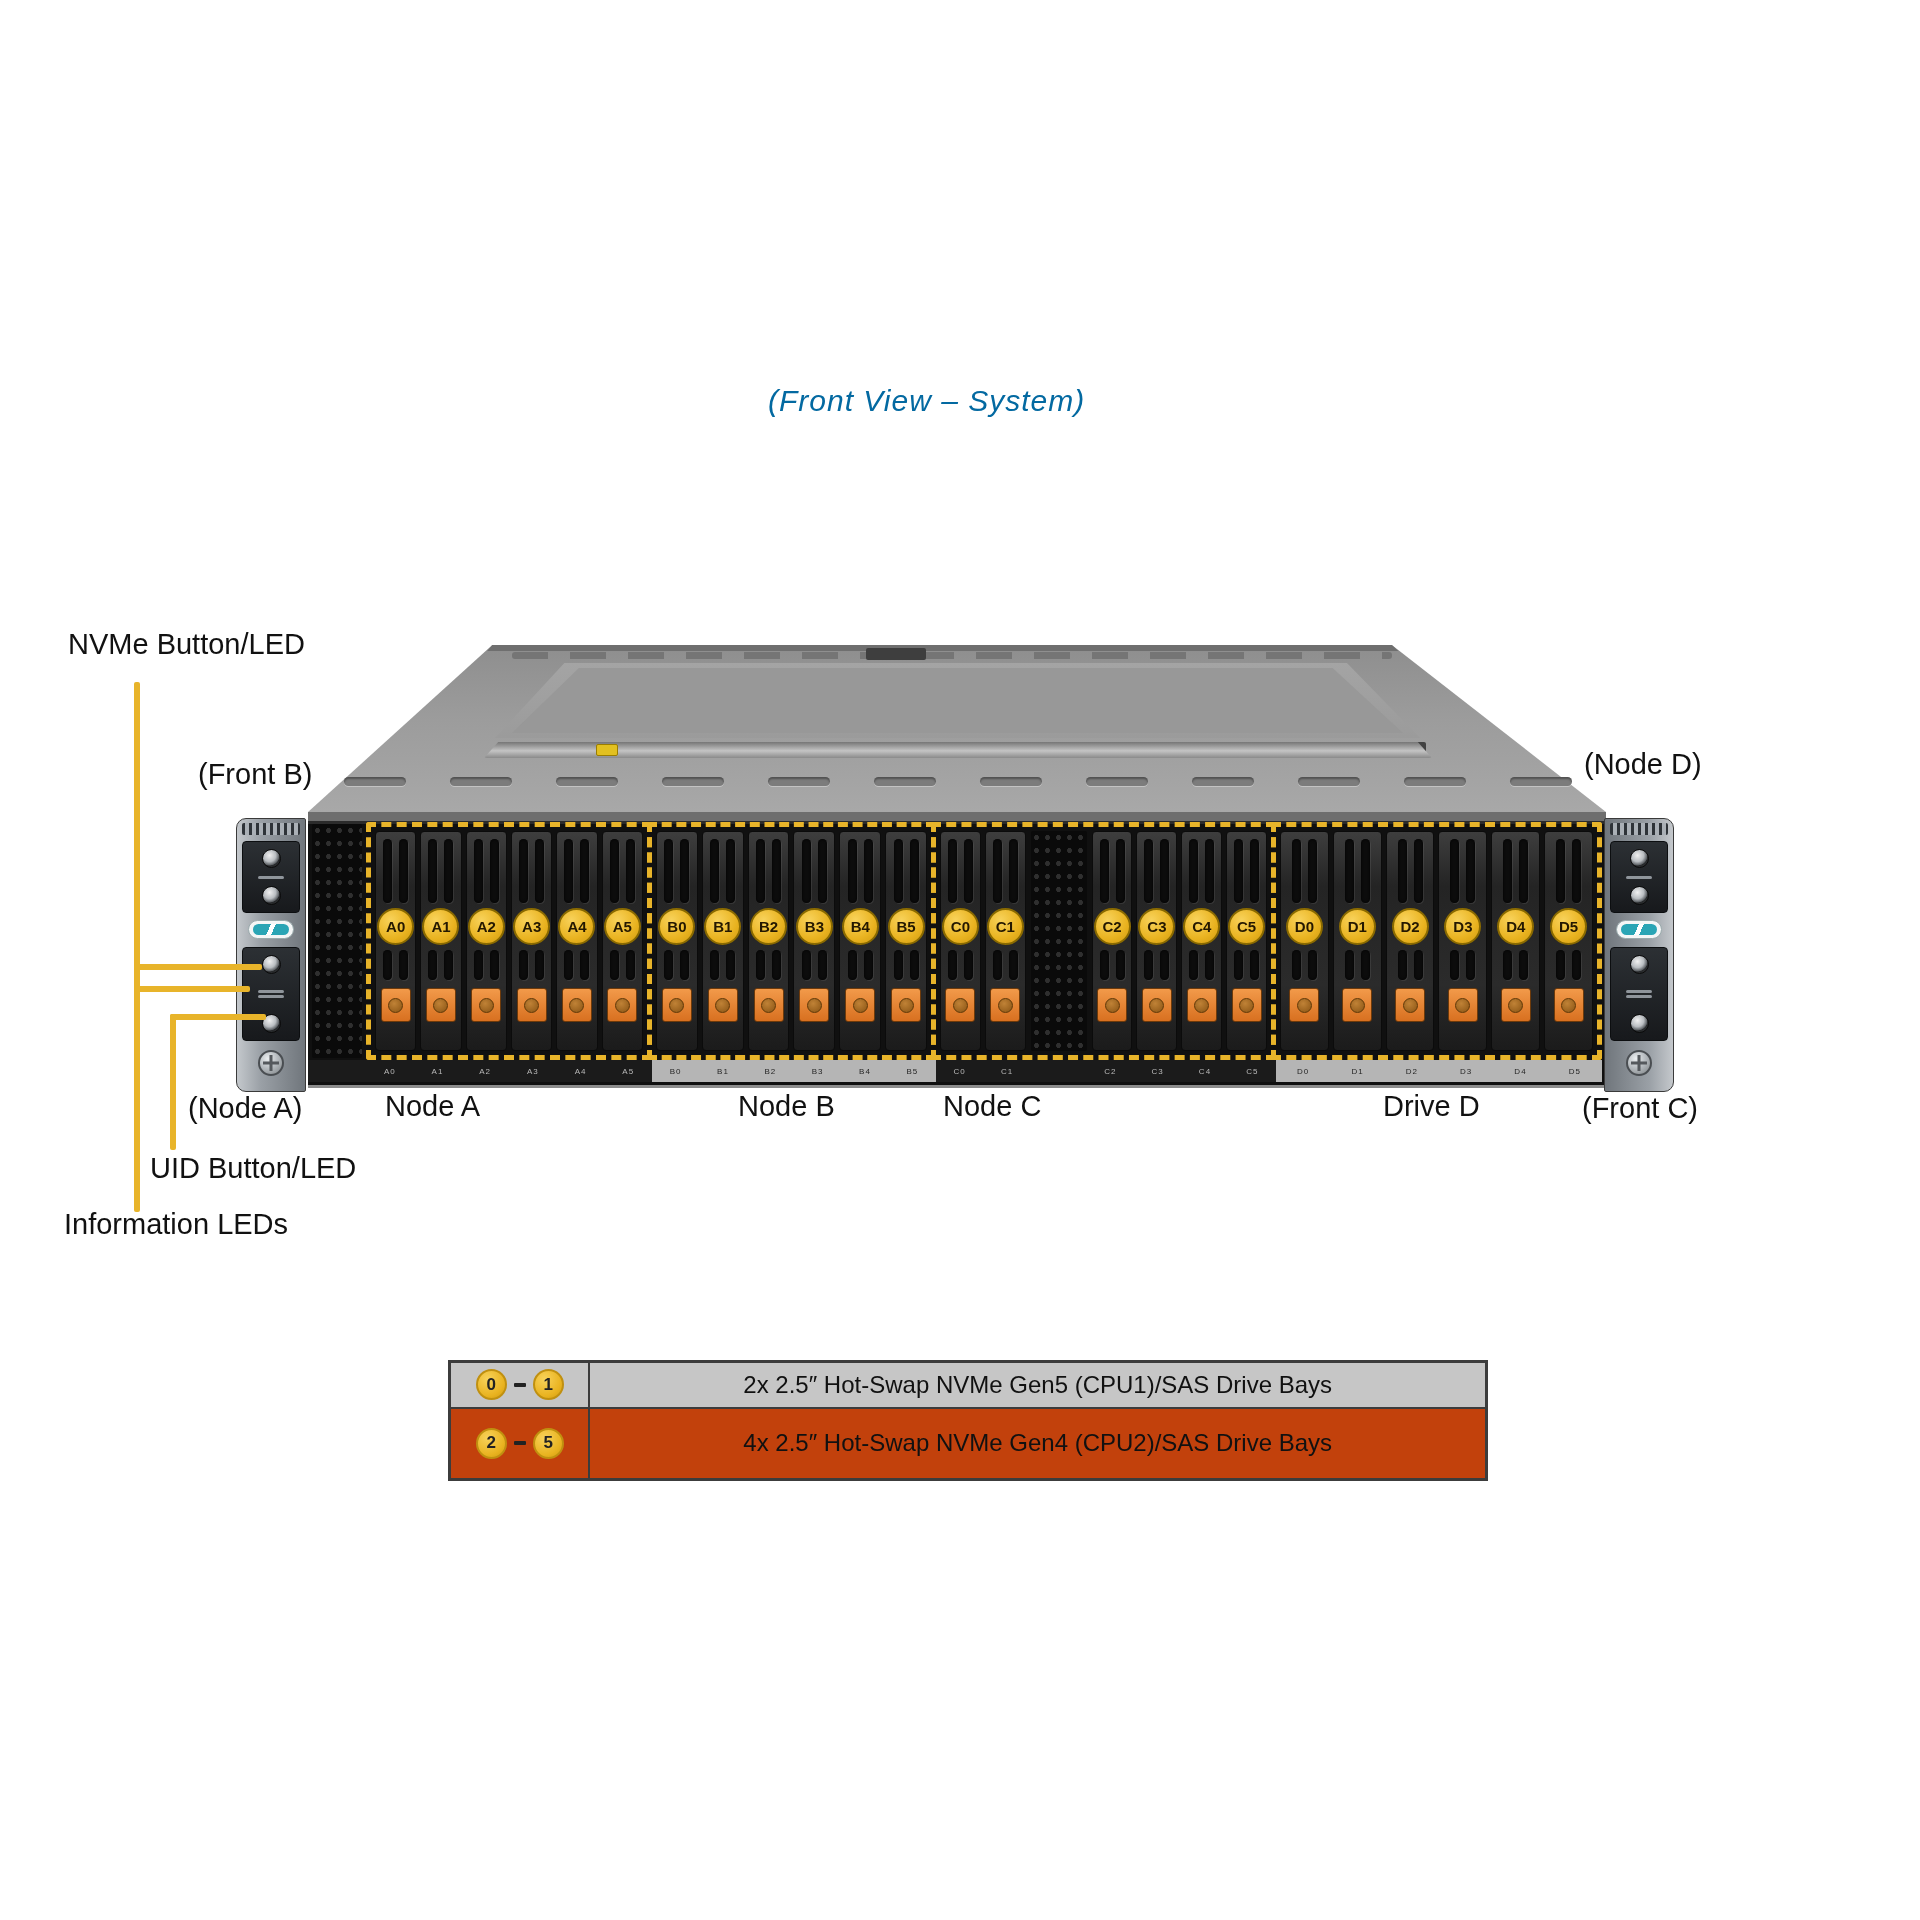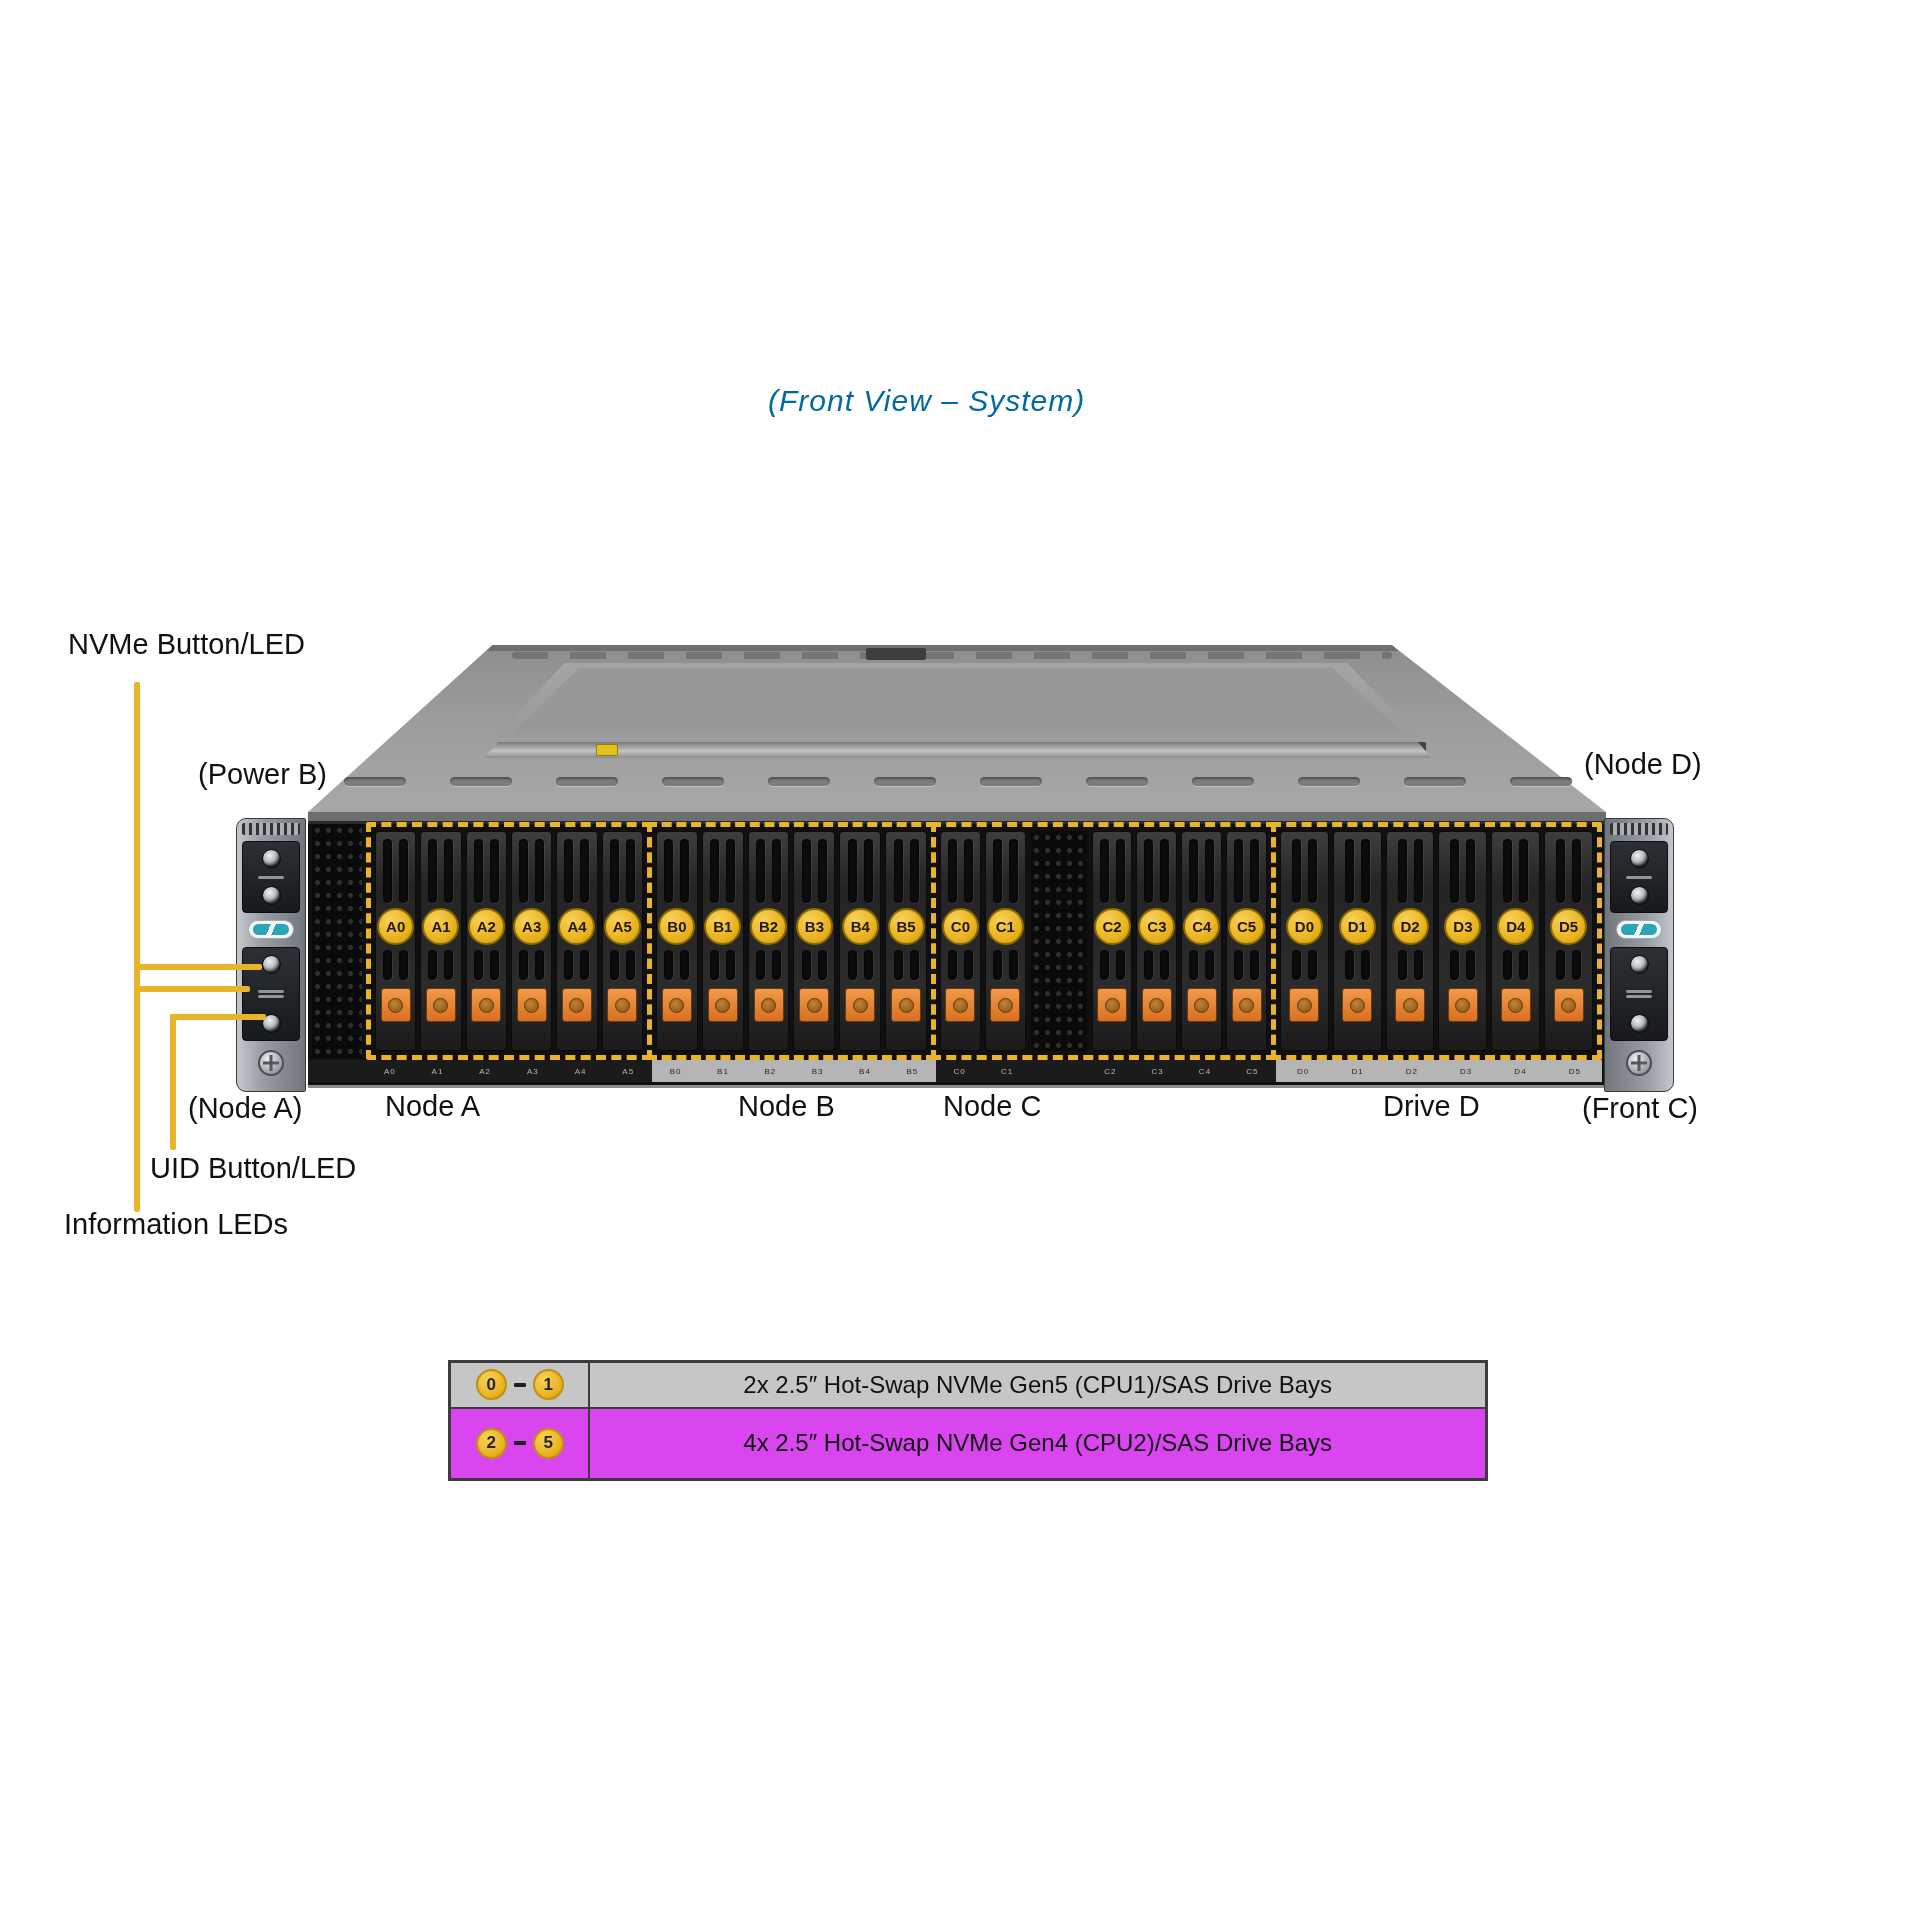--- a/index.html
+++ b/index.html
@@ -159,21 +159,21 @@
   .ear-screw::after{width:3px;height:16px;transform:translate(-50%,-50%);}
 
   
   table.spec{position:absolute;left:448px;top:1360px;width:1040px;border-collapse:collapse;
     border:3px solid #3c3c3c;font-size:24px;color:#111;}
   table.spec th,table.spec td{border:2px solid #3c3c3c;text-align:center;vertical-align:middle;}
   table.spec th{font-weight:bold;font-size:25px;height:86px;background:#fff;}
   table.spec .col1{width:236px;}
   table.spec tr.r1{background:var(--row-gray);}
   table.spec tr.r1 td{height:46px;}
-  table.spec tr.r2 td{height:72px;background:#d946ef;}
+  table.spec tr.r2 td{height:72px;background:#c2410c;}
   .bay-circle{display:inline-flex;width:31px;height:31px;border-radius:50%;
     background:radial-gradient(circle at 35% 30%,var(--badge1),var(--badge2) 65%,var(--badge3));
     border:2px solid #C09010;color:#222;font-weight:bold;font-size:17px;
     align-items:center;justify-content:center;vertical-align:middle;}
   .range-dash{display:inline-block;width:12px;height:4px;background:#222;margin:0 7px;vertical-align:middle;border-radius:1px;}
 </style>
 </head>
 <body>
 
 <div class="abs caption">(Front View – System)</div>
@@ -577,21 +577,21 @@
   <div class="ear-screw"></div>
 </div>
 
 <div class="abs cline" style="left:134px;top:682px;width:6px;height:530px"></div>
 <div class="abs cline" style="left:134px;top:964px;width:128px;height:6px"></div>
 <div class="abs cline" style="left:134px;top:986px;width:116px;height:6px"></div>
 <div class="abs cline" style="left:170px;top:1014px;width:6px;height:136px"></div>
 <div class="abs cline" style="left:170px;top:1014px;width:96px;height:6px"></div>
 
 <div class="abs lbl" style="left:68px;top:628px">NVMe Button/LED</div>
-<div class="abs lbl" style="left:198px;top:758px">(Power B)</div>
+<div class="abs lbl" style="left:198px;top:758px">(Front B)</div>
 <div class="abs lbl" style="left:1584px;top:748px">(Node D)</div>
 <div class="abs lbl" style="left:188px;top:1092px">(Node A)</div>
 <div class="abs lbl" style="left:385px;top:1090px">Node A</div>
 <div class="abs lbl" style="left:738px;top:1090px">Node B</div>
 <div class="abs lbl" style="left:943px;top:1090px">Node C</div>
 <div class="abs lbl" style="left:1383px;top:1090px">Drive D</div>
 <div class="abs lbl" style="left:1582px;top:1092px">(Front C)</div>
 <div class="abs lbl" style="left:150px;top:1152px">UID Button/LED</div>
 <div class="abs lbl" style="left:64px;top:1208px">Information LEDs</div>
 

